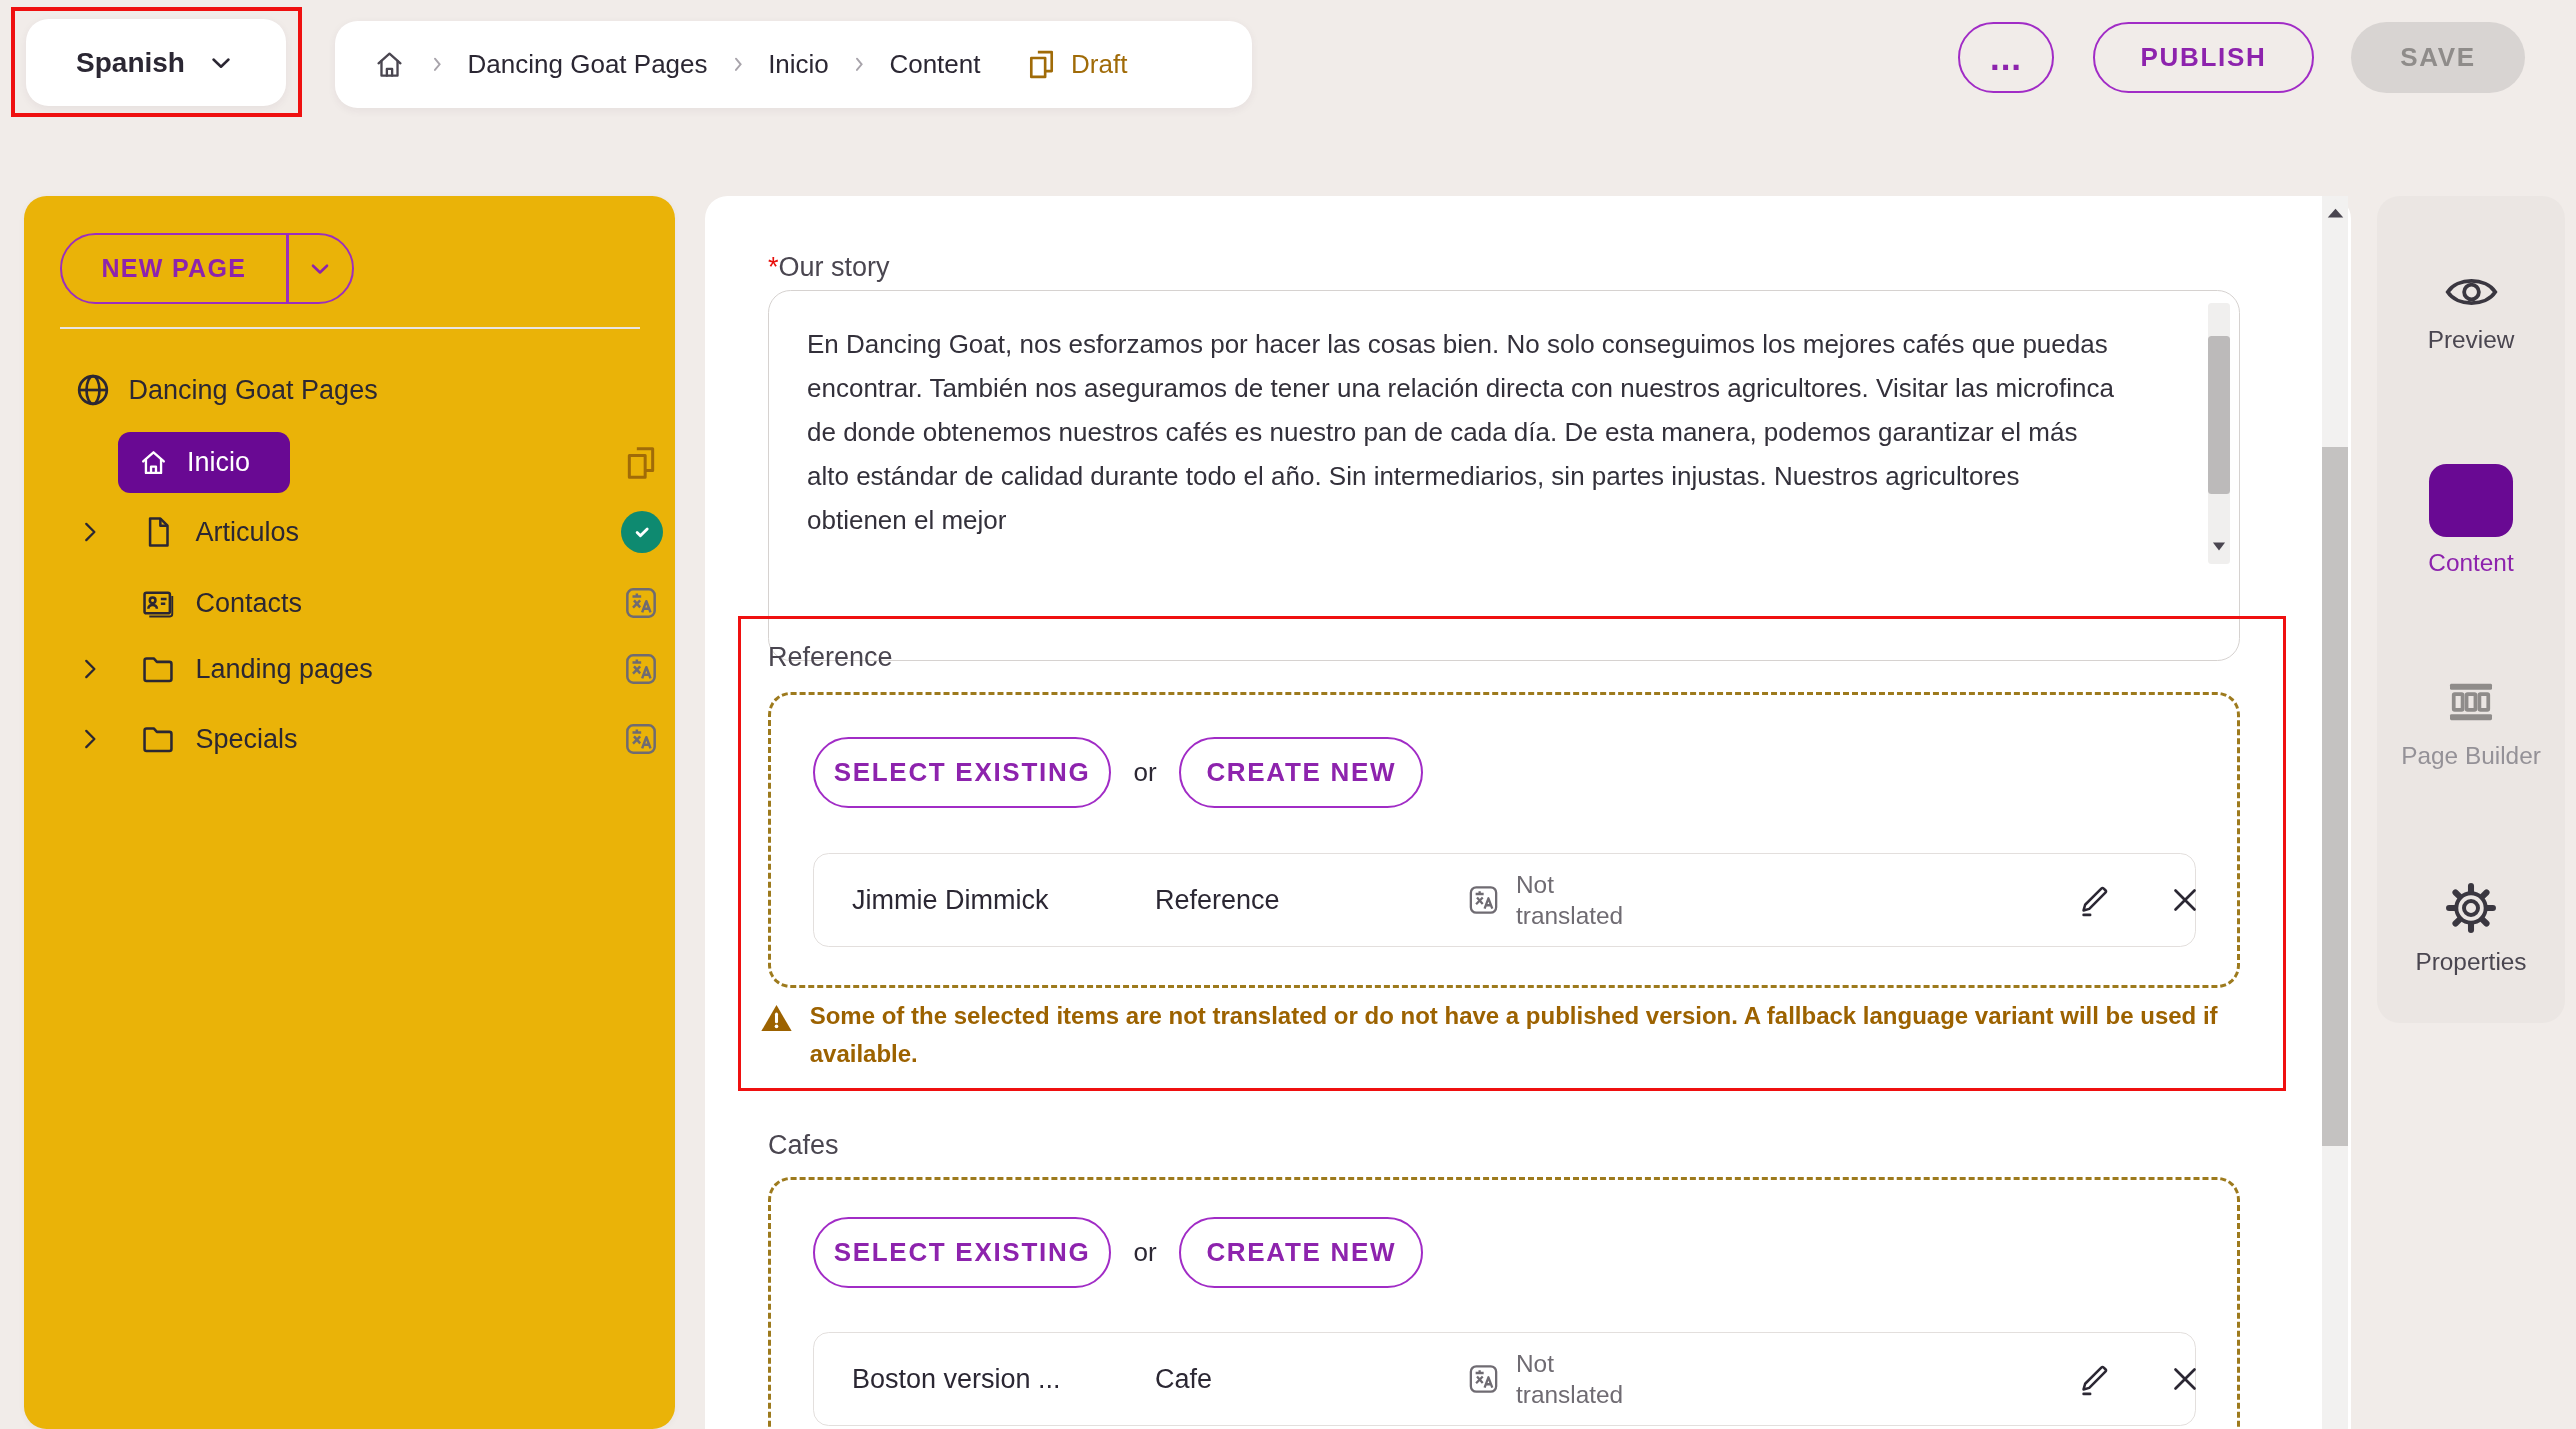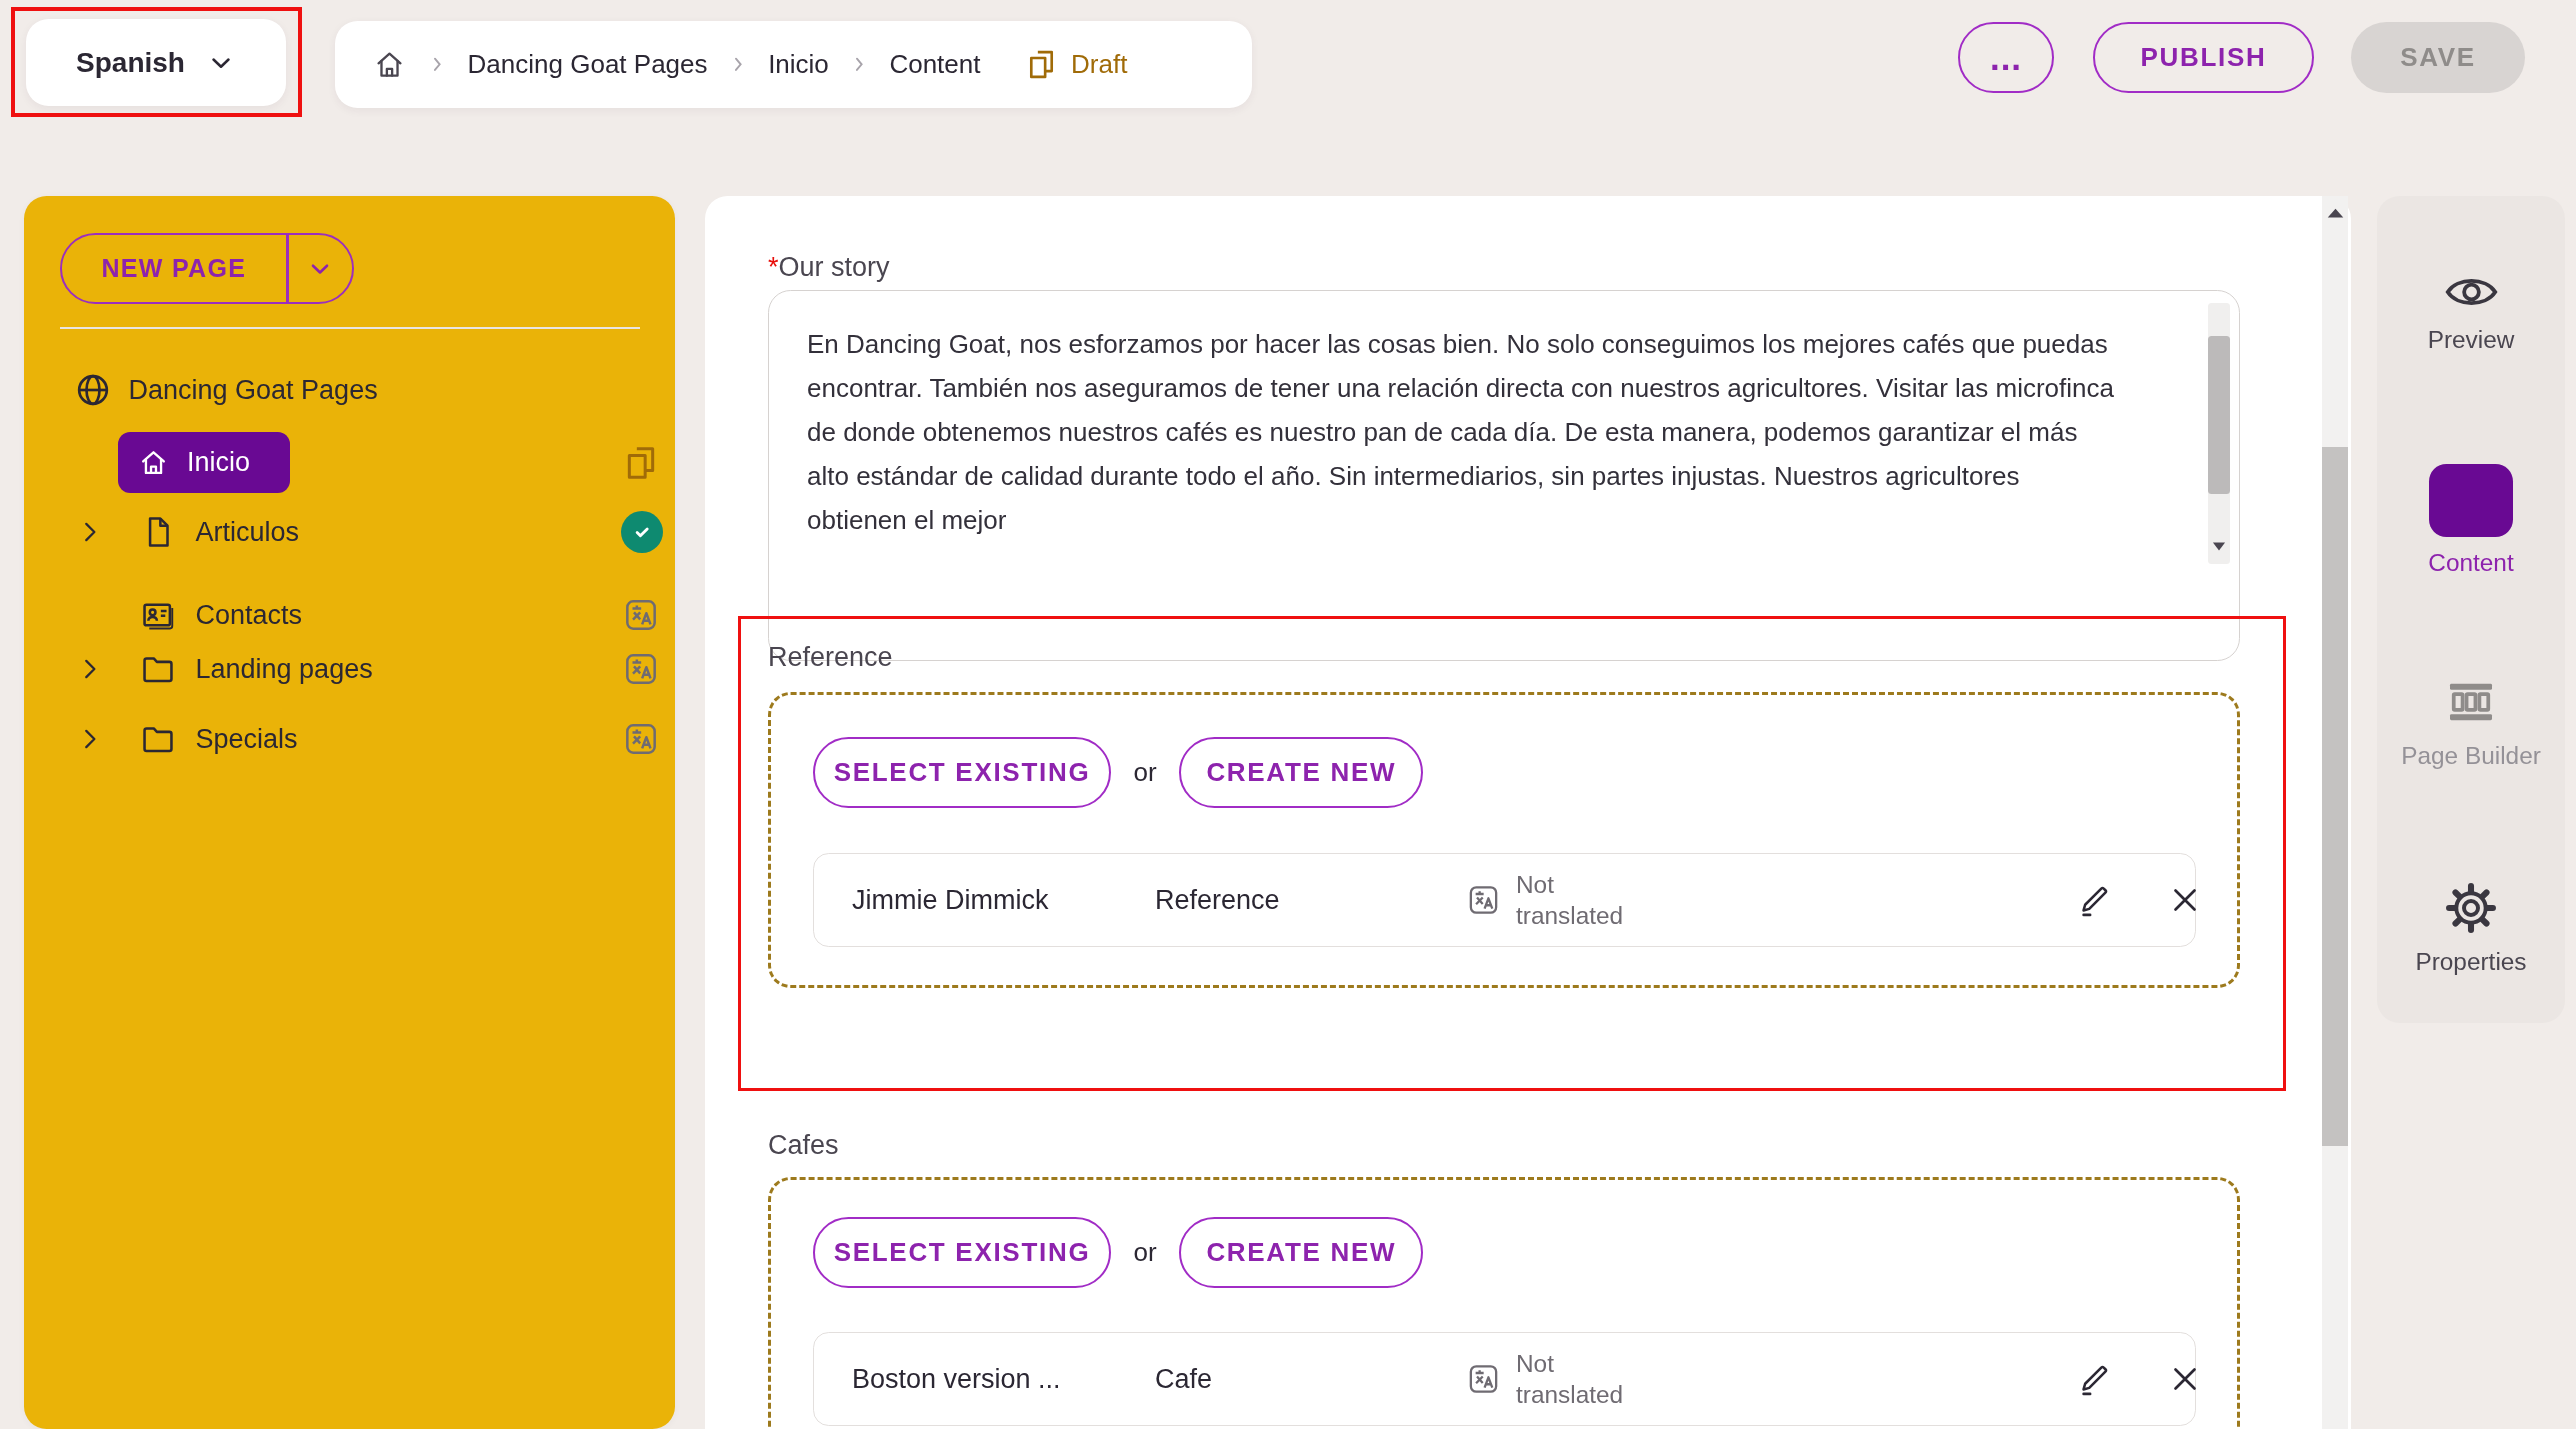--- a/index.html
+++ b/index.html
@@ -247,21 +247,21 @@
         </svg>
     </span>
     <span class="tlabel">Articulos</span>
     <span class="tstatus check-badge">
       <svg width="26" height="26" viewBox="0 0 24 24" fill="none" stroke="#fff" stroke-width="2.6" stroke-linecap="round" stroke-linejoin="round">
           <path d="M7.5 12.5 l3 3 L16.8 9.2"></path>
         </svg>
     </span>
   </div>
 
-  <div class="tree-row" style="top:384px">
+  <div class="tree-row" style="top:372px">
     <span class="ticon">
       <svg width="38" height="38" viewBox="0 0 24 24" fill="none" stroke="#2b2733" stroke-width="1.6" stroke-linejoin="round">
           <rect x="3.5" y="5.5" width="16" height="13" rx="1.2"></rect>
           <circle cx="8.6" cy="10.3" r="1.8"></circle>
           <path d="M5.9 15.6 c0-3.2 5.4-3.2 5.4 0"></path>
           <path d="M13.8 9.5 h3.6 M13.8 12.5 h2.8"></path>
           <path d="M21 7.5 V19 c0 .8-.6 1.5-1.4 1.5 H6.5" stroke-width="1.2"></path>
         </svg>
     </span>
     <span class="tlabel">Contacts</span>
@@ -367,20 +367,28 @@
           </svg>
       </span>
       <span class="iremove">
         <svg width="38" height="38" viewBox="0 0 24 24" fill="none" stroke="currentColor" stroke-width="1.7" stroke-linecap="round">
             <path d="M6 6 L18 18 M18 6 L6 18"></path>
           </svg>
       </span>
     </div>
   </div>
 
+  <div class="warning">
+    <svg width="35" height="35" viewBox="0 0 24 24">
+        <path d="M12 2.8 L22.4 20.6 H1.6 Z" fill="#9c6200"></path>
+        <path d="M12 9 v5.2" stroke="#fff" stroke-width="2.1" stroke-linecap="round"></path>
+        <circle cx="12" cy="17.4" r="1.25" fill="#fff"></circle>
+      </svg>
+    <span>Some of the selected items are not translated or do not have a published version. A fallback language variant will be used if available.</span>
+  </div>
 
   <div class="section-label" style="top:934px">Cafes</div>
 
   <div class="dashed-box" style="top:981px;height:453px">
     <div class="btn-row" style="top:37px">
       <div class="pill sel-btn" style="position:static">
         <span>SELECT EXISTING</span>
       </div>
       <span class="or-label">or</span>
       <div class="pill new-btn" style="position:static">

